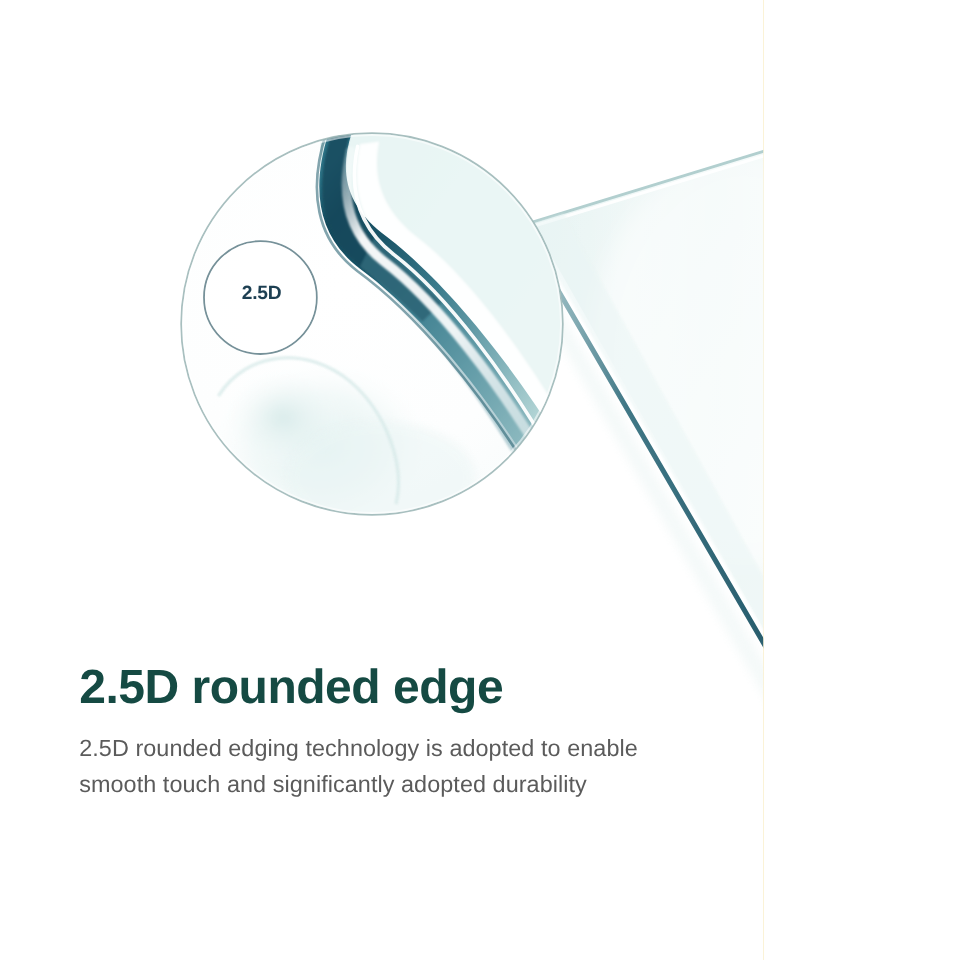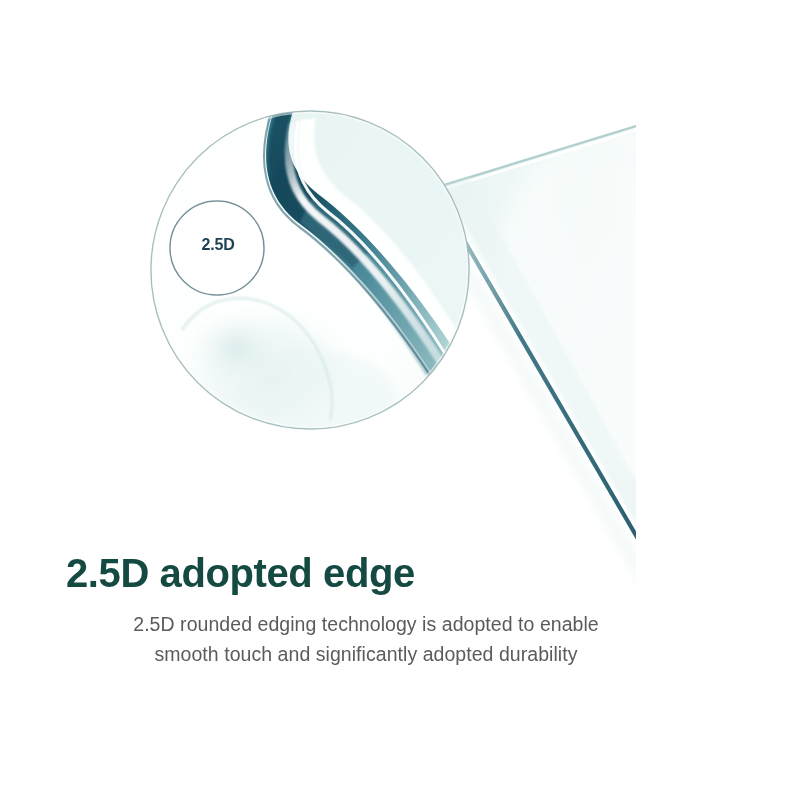--- a/index.html
+++ b/index.html
@@ -48,21 +48,20 @@
   }
   .subcopy {
     margin: 0;
     padding-top: 14px;
     font-family: "Liberation Sans", sans-serif;
     font-size: 19.5px;
     font-weight: normal;
     line-height: 1.55;
     color: #5b5b5b;
     letter-spacing: 0.05px;
-    text-align: center;
   }
   .subcopy .line {
     display: block;
     white-space: nowrap;
   }
 
   
   .callout-label {
     position: absolute;
     left: 178px;
@@ -287,20 +286,20 @@
       <circle cx="217" cy="248" r="47" fill="#ffffff" opacity="0.55"></circle>
       <circle cx="217" cy="248" r="47" fill="none" stroke="#6f8b94" stroke-width="1.5" opacity="0.95"></circle>
       <circle cx="217" cy="248" r="45.6" fill="none" stroke="#ffffff" stroke-width="1.2" opacity="0.5"></circle>
     </g>
 
   </svg>
 
   <div class="callout-label">2.5D</div>
 
   <div class="text-block">
-    <h1 class="headline">2.5D adopted edge</h1>
+    <h1 class="headline">2.5D rounded edge</h1>
     <p class="subcopy">
       <span class="line">2.5D rounded edging technology is adopted to enable</span>
       <span class="line">smooth touch and significantly adopted durability</span>
     </p>
   </div>
 
 </div>
 
 </body></html>

